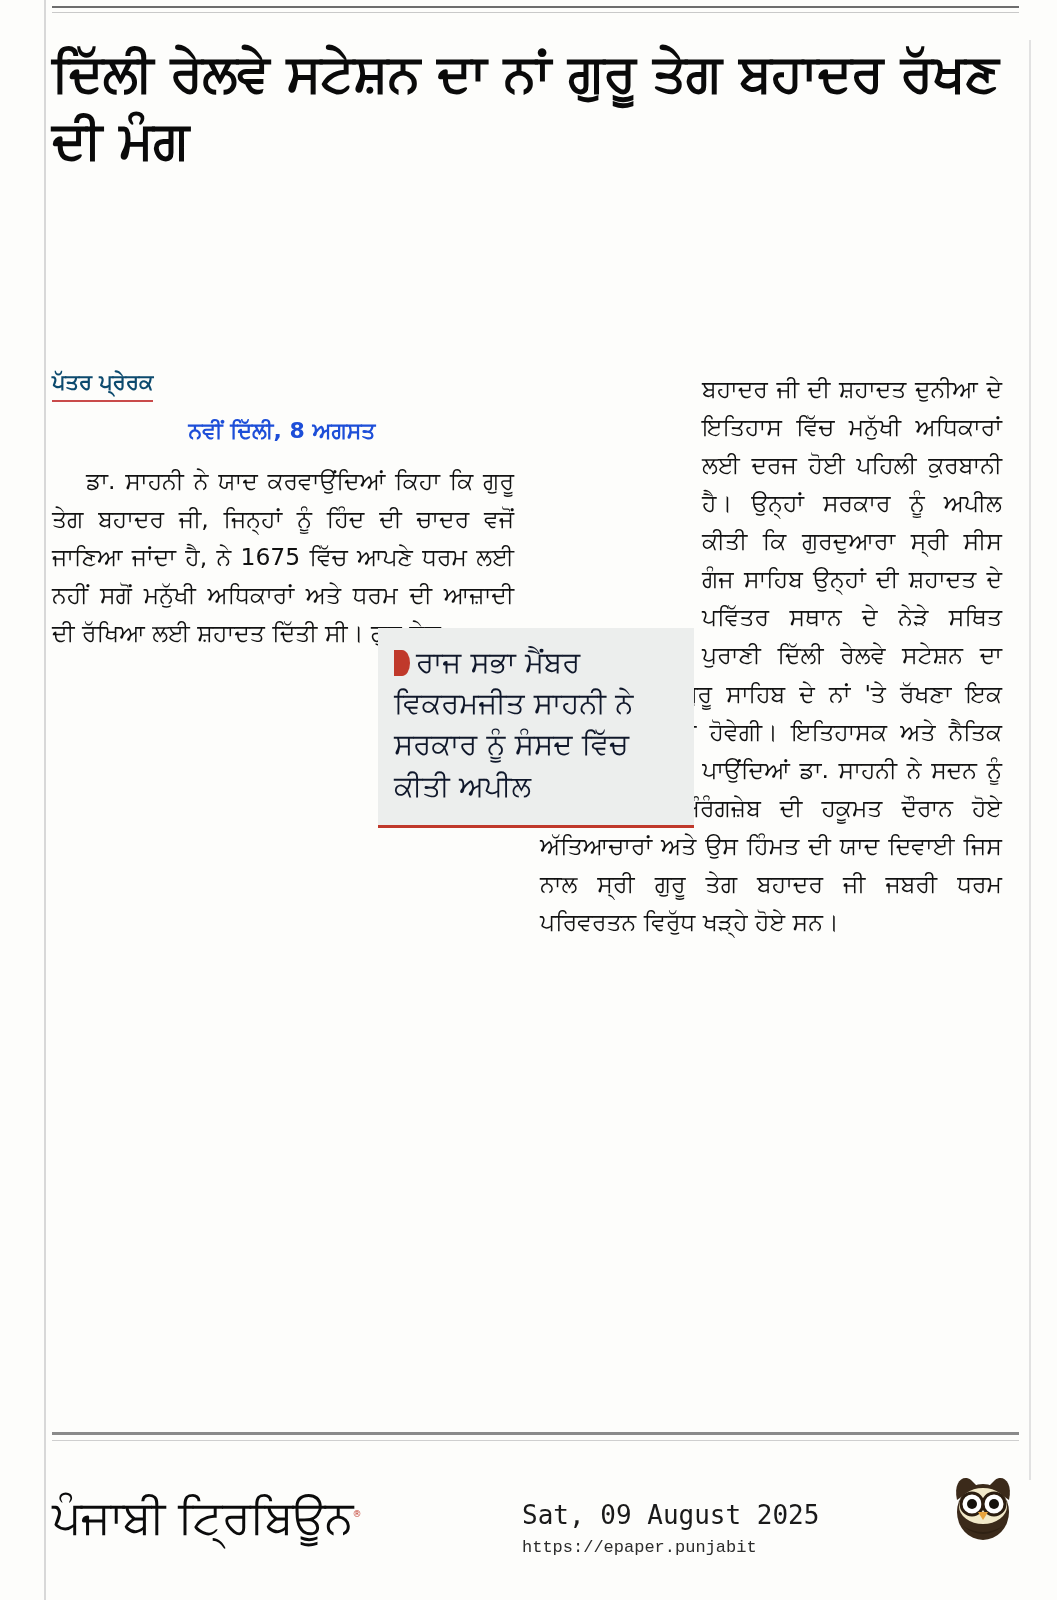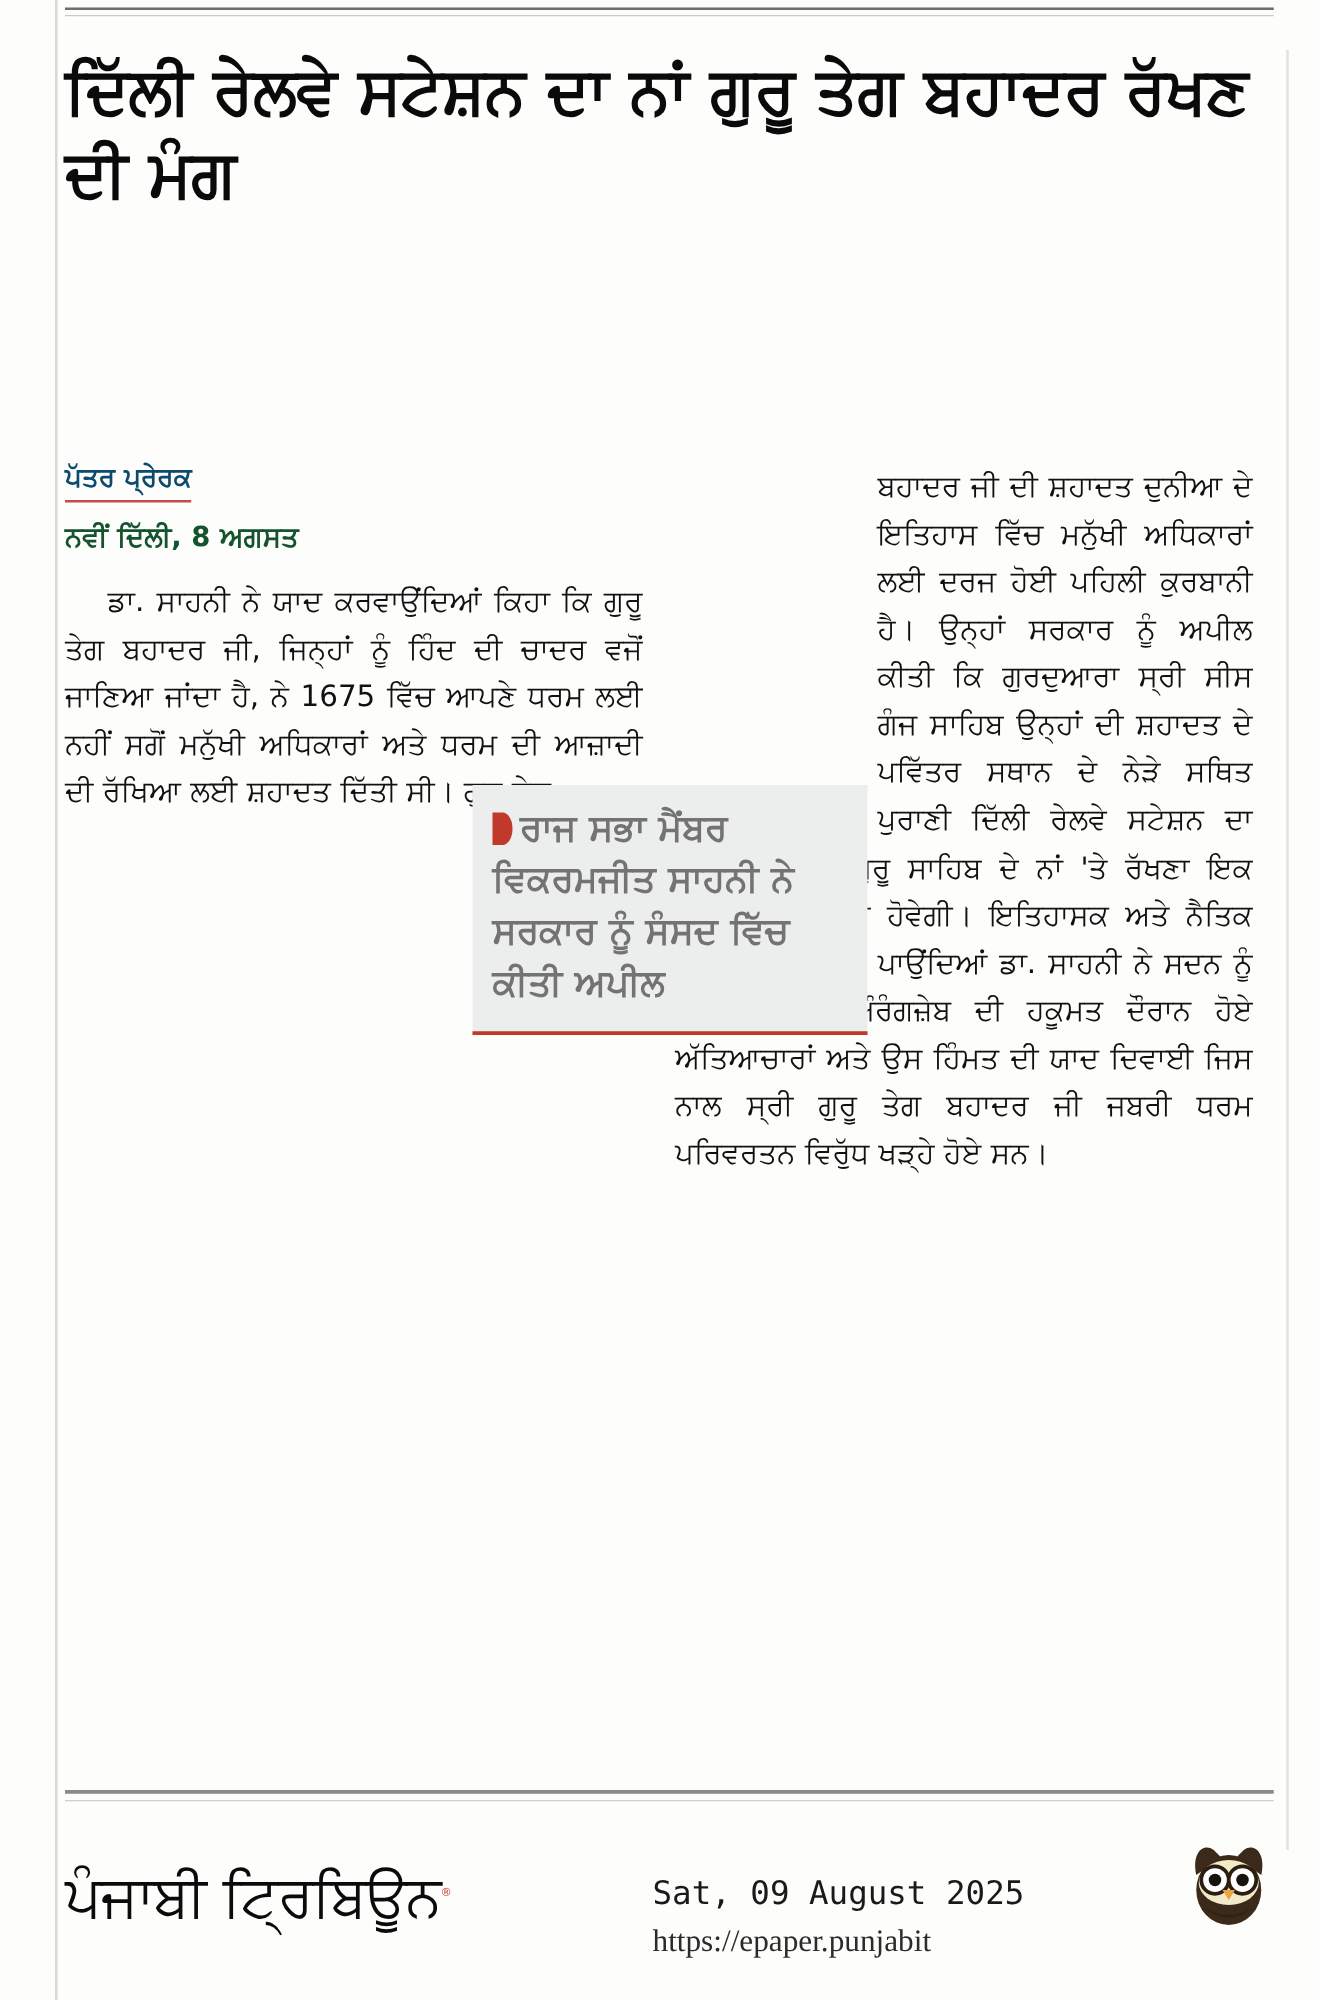--- a/index.html
+++ b/index.html
@@ -79,22 +79,23 @@
     font-weight: bold;
     color: #0c4a6e;
     padding-bottom: 6px;
     border-bottom: 2px solid #c94a4a;
     display: inline-block;
     margin-bottom: 10px;
   }
   .dateline {
     font-size: 22px;
     font-weight: bold;
-    color: #14532d;
+    color: #1d4ed8;
     margin-top: 6px;
+    text-align: center;
   }
 
   
   .col {
     position: absolute;
     font-size: 23.5px;
     line-height: 1.62;
     color: #111;
     text-align: justify;
     text-justify: inter-word;
@@ -139,22 +140,22 @@
     top: 628px;
     width: 316px;
     background: #eceeed;
     border-bottom: 3px solid #c0392b;
     padding: 14px 14px 18px 16px;
     box-sizing: border-box;
   }
   .pullquote .pq-text {
     font-size: 29px;
     line-height: 1.42;
-    font-weight: bold;
-    color: #737373;
+    font-weight: normal;
+    color: #0f172a;
   }
   .pq-marker {
     display: inline-block;
     width: 16px;
     height: 26px;
     background: #c0392b;
     border-radius: 0 50% 50% 0 / 0 50% 50% 0;
     vertical-align: -4px;
     margin-right: 6px;
   }
@@ -204,22 +205,22 @@
     left: 470px;
     top: 6px;
     font-family: "DejaVu Sans Mono", monospace;
     font-size: 26px;
     color: #1a1a1a;
     line-height: 1.5;
     white-space: nowrap;
     margin-top: 28px;
   }
   .footer-url {
-    font-family: Liberation Serif, serif;
-    font-size: 25px;
+    font-family: Liberation Mono, monospace;
+    font-size: 17px;
     color: #2b2b2b;
   }
 
   
   .owl {
     position: absolute;
     right: 8px;
     top: 4px;
     width: 72px;
     height: 76px;

